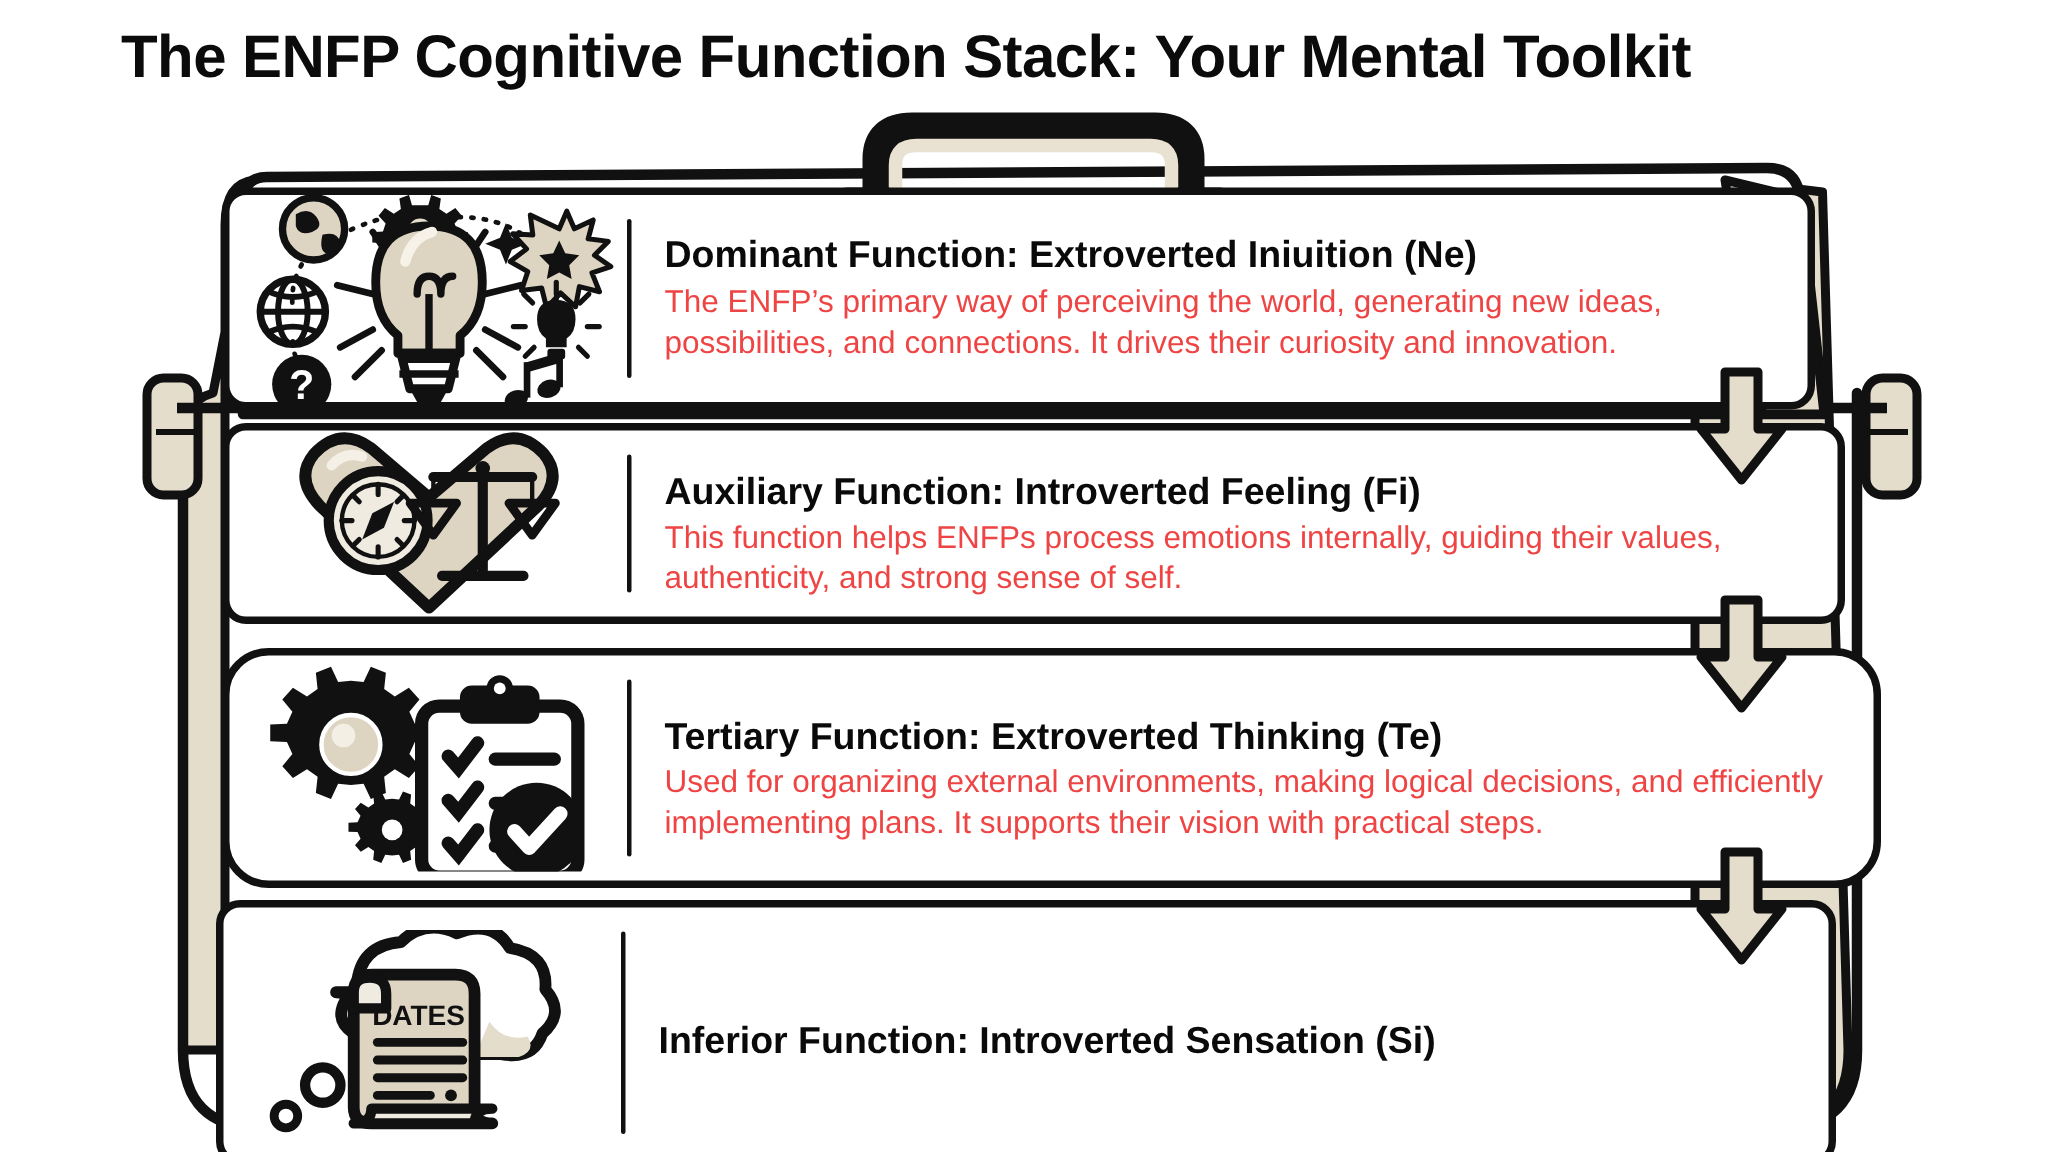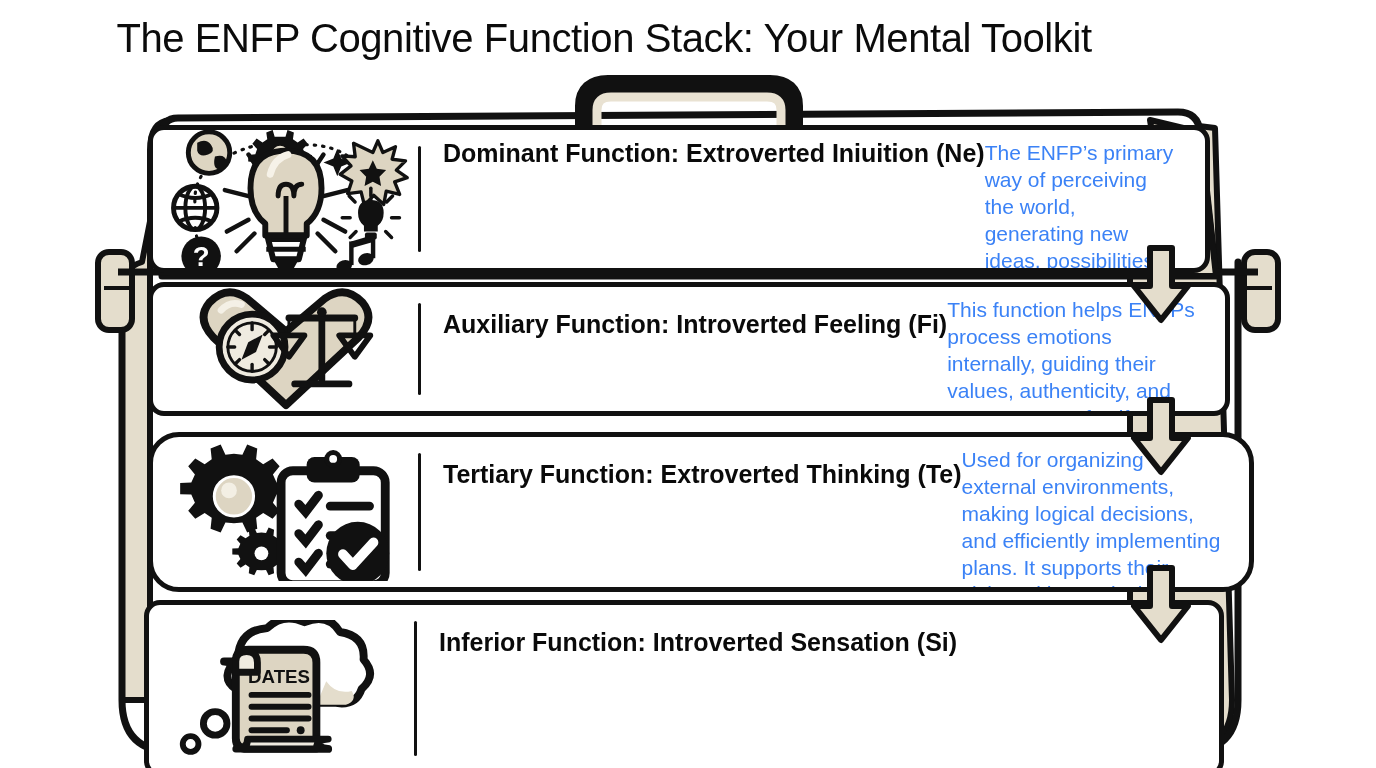--- a/index.html
+++ b/index.html
@@ -9,21 +9,21 @@
     font-family:"Liberation Sans","DejaVu Sans",sans-serif;
     color:#111111;
     position:relative;
   }
   #stage{position:absolute;left:0;top:0;width:1376px;height:768px;}
 
   
   .title{
     position:absolute;left:0;top:16px;width:1208px;
     text-align:center;
-    font-size:40px;font-weight:normal;
+    font-size:40px;font-weight:bold;
     letter-spacing:-0.4px;
     color:#0b0b0b;
     white-space:nowrap;
     font-stretch:condensed;
   }
 
   
   .tb{position:absolute;left:0;top:0;width:1376px;height:768px;pointer-events:none;}
 
   
@@ -44,33 +44,33 @@
   }
   .divider{
     width:3px;flex:0 0 3px;
     background:#111111;
     margin:16px 0;
     border-radius:2px;
   }
   .panel-text{
     flex:1 1 auto;
     padding:10px 26px 8px 22px;
-    display:flex;flex-direction:row;
+    display:flex;flex-direction:column;justify-content:center;
   }
   .p-title{
     font-size:25px;font-weight:bold;
     color:#0a0a0a;
     line-height:1.08;
     margin-bottom:5px;
     white-space:nowrap;
   }
   .p-body{
     font-size:21px;
     line-height:1.28;
-    color:#3b82f6;
+    color:#ef4444;
   }
 
   .panel-1{left:148px;top:125px;width:1062px;height:148px;}
   .panel-2{left:148px;top:282px;width:1082px;height:134px;}
   .panel-3{left:148px;top:432px;width:1106px;height:160px;border-radius:31px;}
   .panel-4{left:144px;top:600px;width:1080px;height:177px;}
 
   .panel-2 .p-title,.panel-3 .p-title,.panel-4 .p-title{margin-bottom:4px;margin-top:14px;}
 
   

